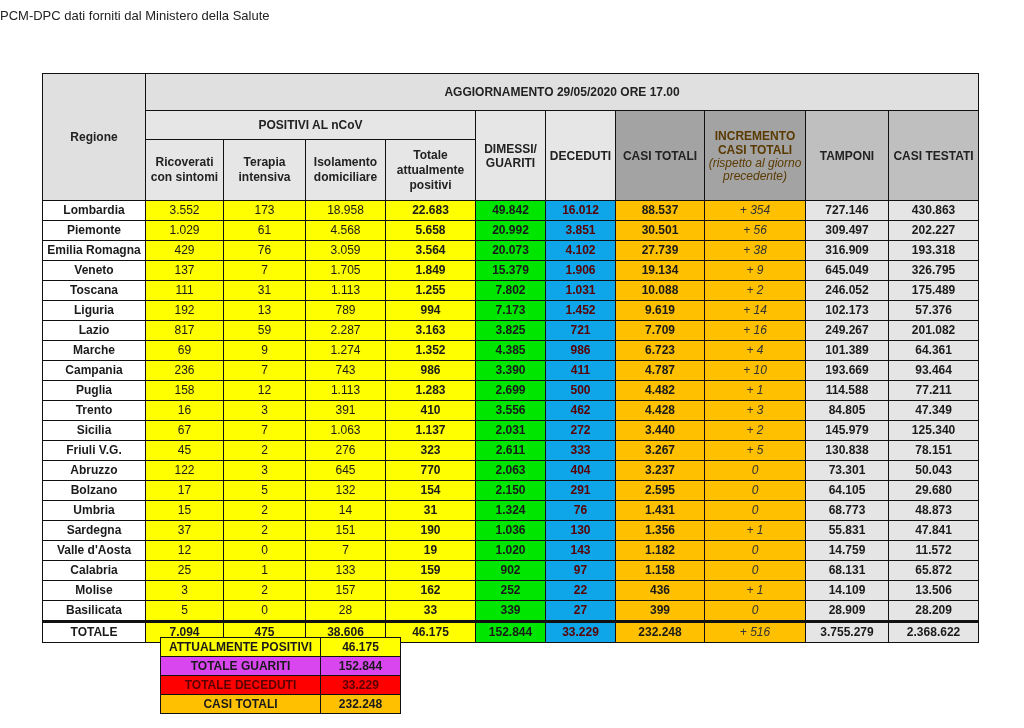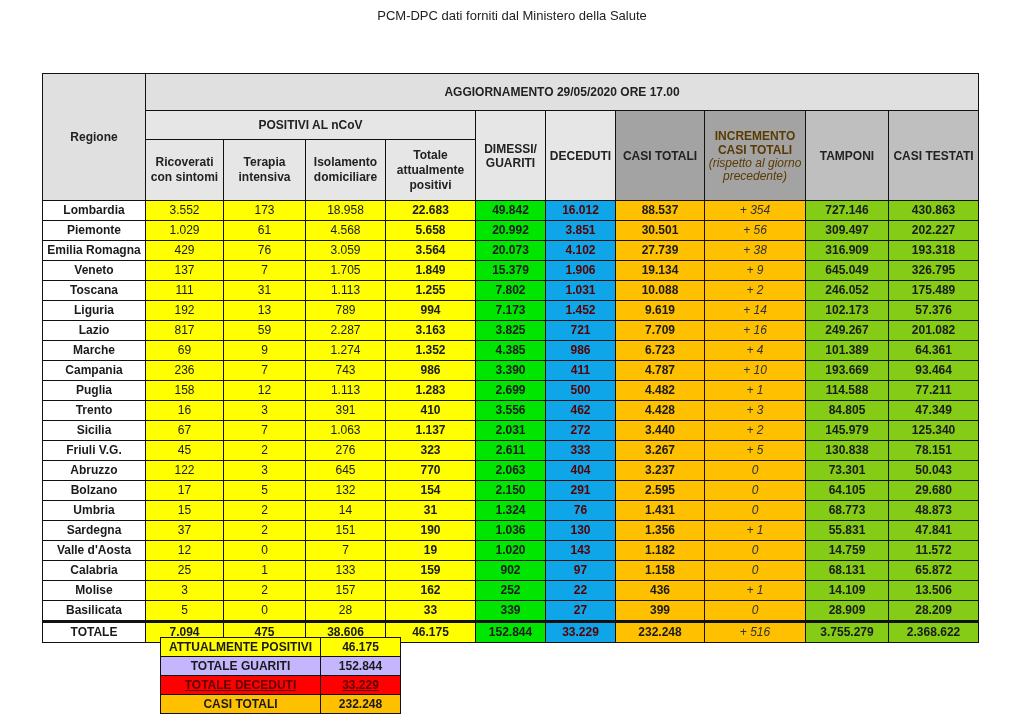--- a/index.html
+++ b/index.html
@@ -1,18 +1,18 @@
 <!DOCTYPE html>
 <html><head>
 <meta charset="utf-8">
 <style>
   html, body { margin: 0; padding: 0; background: #ffffff; }
   body { width: 1024px; height: 728px; position: relative; overflow: hidden;
          font-family: "Liberation Sans", sans-serif; color: #1a1a1a; }
-  .page-title { position: absolute; left: 0; top: 8px; width: 1024px; text-align: center;
+  .page-title { position: absolute; left: 0; top: 8px; width: 1024px; text-align: left;
                 font-size: 13px; color: #222; }
   table.main { position: absolute; left: 42px; top: 73px; border-collapse: collapse;
                table-layout: fixed; width: 936px; }
   table.main td, table.main th { border: 1.5px solid #111; padding: 0; text-align: center;
                vertical-align: middle; font-size: 12px; overflow: hidden; white-space: nowrap; }
   table.main th { font-weight: bold; color: #222; }
   .hdr-gray { background: #d9d9d9; }
   .hdr-light { background: #e6e6e6; }
   .hdr-orange { background: #a3a3a3; }
   .hdr-dark { background: #bfbfbf; margin-top: 43px; }
@@ -21,31 +21,31 @@
   .sub-row th { height: 60px; white-space: normal; line-height: 15px; }
   .incr-note { display: block; font-style: italic; font-weight: normal; font-size: 12px; line-height: 13px; }
   tr.data-row td { height: 19px; line-height: 17px; }
   td.region { background: #fff; font-weight: bold; }
   td.yellow { background: #ffff00; }
   td.yellow-b { background: #ffff00; font-weight: bold; }
   td.green { background: #00e600; font-weight: bold; }
   td.red { background: #0ea5e9; font-weight: bold; color: #5a0000; }
   td.orange { background: #ffc000; font-weight: bold; }
   td.orange-i { background: #ffc000; font-style: italic; color: #333; margin-left: 44px; }
-  td.gray { background: #84cc16; font-weight: bold; margin-top: 16px; }
+  td.gray { background: #e5e5e5; font-weight: bold; margin-top: 16px; }
   tr.total-row td { border-top: 3px solid #111; height: 19px; font-weight: bold; }
   tr.total-row td.orange-i { font-weight: normal; }
 
   table.summary { position: absolute; left: 160px; top: 637px; border-collapse: collapse;
                   table-layout: fixed; width: 240px; }
   table.summary td { border: 1.5px solid #111; height: 18px; text-align: center; font-weight: bold;
                      font-size: 12px; padding: 0; }
   .s-yellow { background: #ffff00; }
-  .s-green { background: #c4b5fd; }
-  .s-red { background: #ff0000; color: #5a0000; text-decoration: underline; }
+  .s-green { background: #d946ef; }
+  .s-red { background: #ff0000; color: #5a0000; }
   .s-orange { background: #ffc000; }
 </style>
 </head>
 <body>
 
 <div class="page-title">PCM-DPC dati forniti dal Ministero della Salute</div>
 
 <table class="main">
   <colgroup>
     <col style="width:103px">

